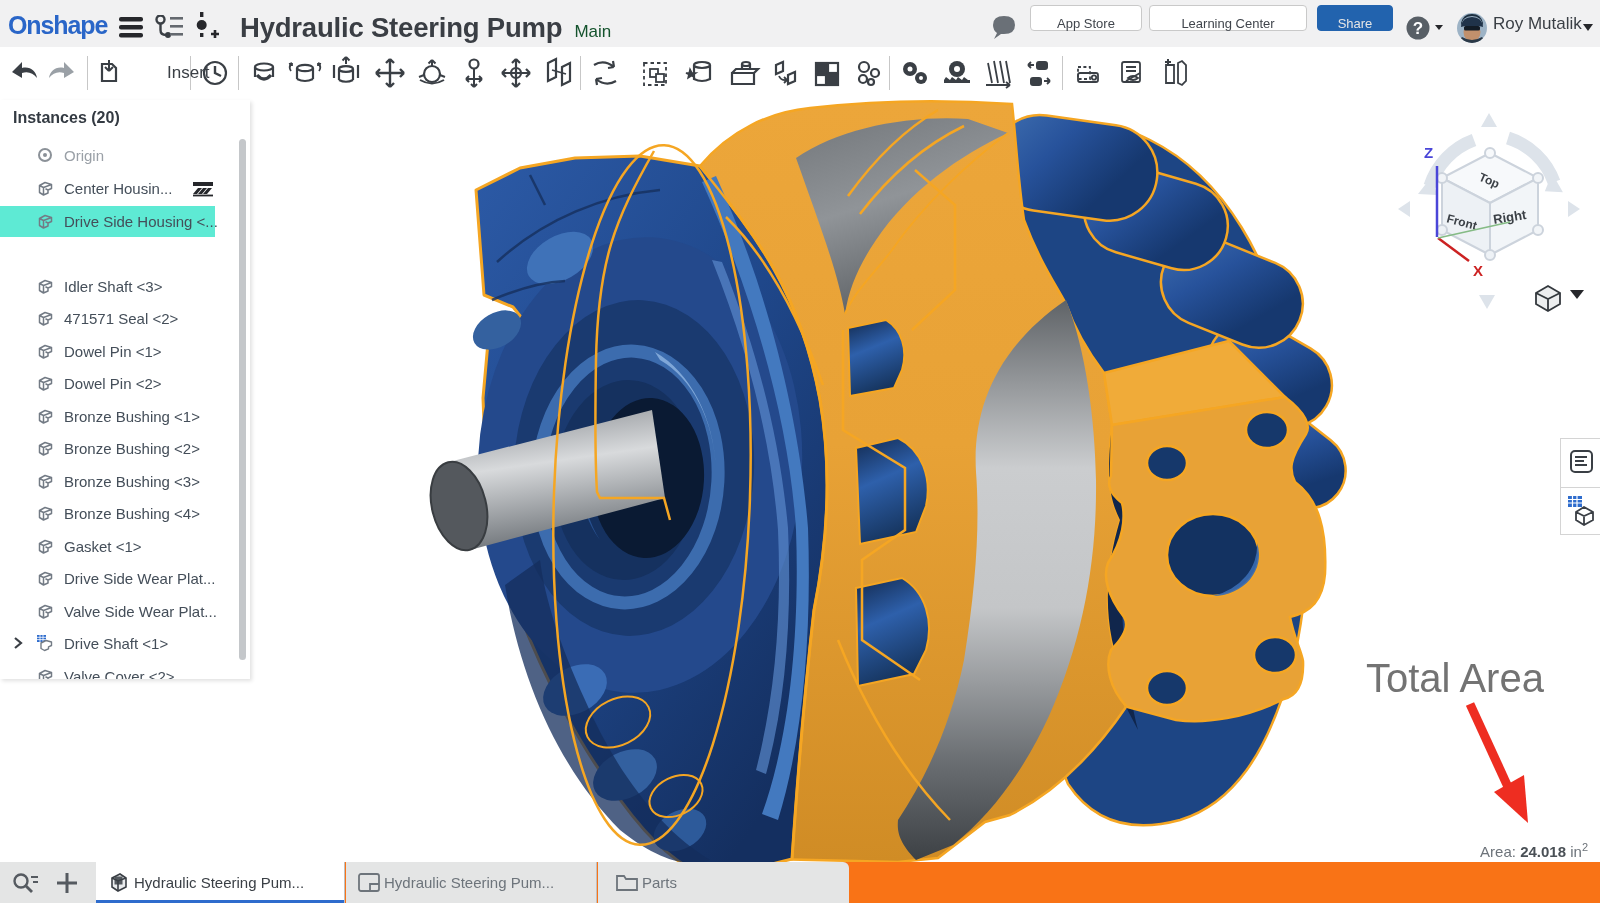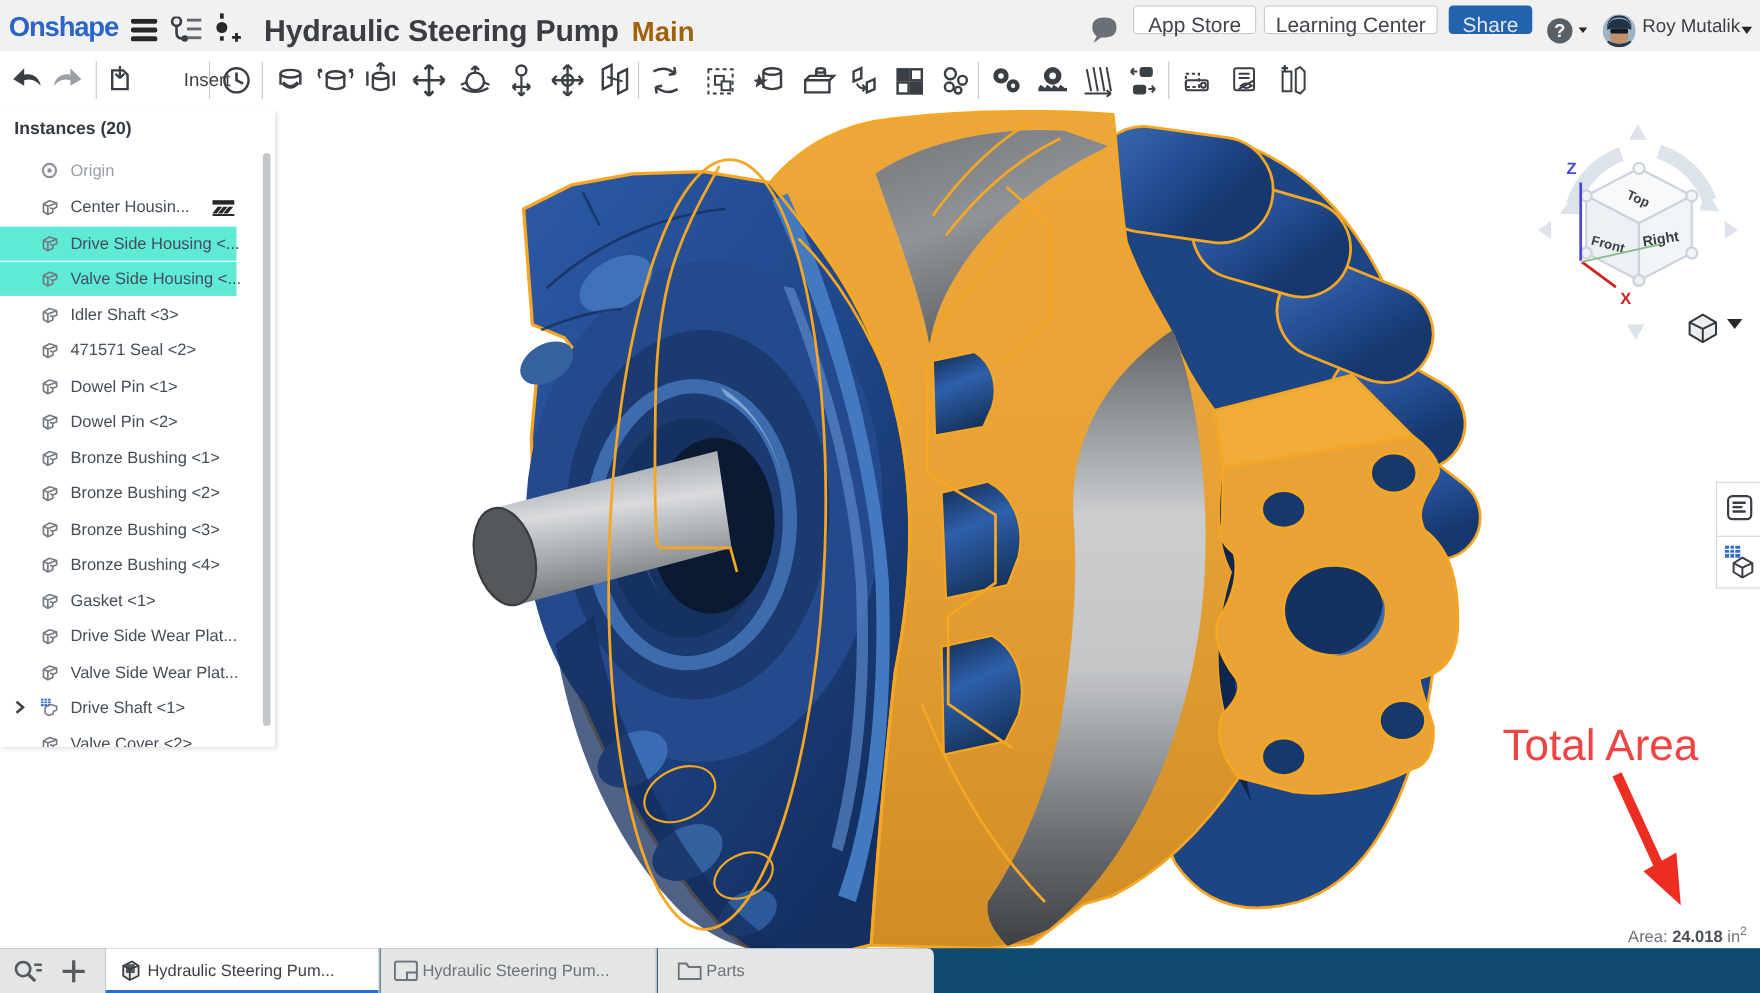--- a/index.html
+++ b/index.html
@@ -5,23 +5,23 @@
 * { margin:0; padding:0; box-sizing:border-box; }
 html,body { width:1600px; height:903px; overflow:hidden; background:#fff;
   font-family:"Liberation Sans", sans-serif; }
 #app { position:relative; width:1600px; height:903px; }
 
 
 #header { position:absolute; left:0; top:0; width:1600px; height:47px; background:#f1f1f2; }
 #logo { position:absolute; left:8px; top:11px; font-size:25px; font-weight:700; color:#2a66c8; letter-spacing:-1.1px; }
 .hicon { position:absolute; top:0; }
 #title { position:absolute; left:240px; top:12px; font-size:27.5px; font-weight:700; color:#3a3e44; letter-spacing:-0.2px;}
-#title span.main { font-size:25px; font-weight:700; color:#a16207; margin-left:12px; letter-spacing:0;}
+#title span.main { font-size:17px; font-weight:400; color:#14532d; margin-left:12px; letter-spacing:0;}
 .hbtn { position:absolute; top:5px; height:26px; background:#fff; border:1px solid #c9c9c9; border-radius:4px;
-  font-size:19px; color:#40454c; text-align:center; line-height:36px; font-weight:400;}
+  font-size:13px; color:#40454c; text-align:center; line-height:36px; font-weight:400;}
 #btn-appstore { left:1030px; width:112px; }
 #btn-learning { left:1149px; width:158px; }
 #btn-share { left:1317px; width:76px; background:#2263ae; border:1px solid #2263ae; color:#e5e5e5; }
 #username { position:absolute; left:1493px; top:14px; font-size:17px; color:#3a3f45; }
 
 
 #toolbar { position:absolute; left:0; top:47px; width:1600px; height:53px; background:#fff; }
 .tsep { position:absolute; top:9px; width:1px; height:34px; background:#c7c7c7; }
 #insert-label { position:absolute; left:126px; top:16px; font-size:17px; color:#3a3f45;margin-left:41px; }
 
@@ -30,36 +30,36 @@
   box-shadow:2px 2px 4px rgba(0,0,0,0.12); }
 #lpanel h3 { position:absolute; left:13px; top:9px; font-size:16px; font-weight:700; color:#333a42; }
 .row { position:absolute; left:0; width:215px; height:31px; font-size:15px; color:#444e59; }
 .row .txt { position:absolute; left:64px; top:7px; white-space:nowrap; }
 .row.sel { background:#5eead4; }
 .row.dim .txt { color:#9aa0a7; }
 .ricon { position:absolute; left:37px; top:7px; width:17px; height:17px; }
 #scrollbar { position:absolute; left:239px; top:39px; width:7px; height:521px; background:#c4c7ca; border-radius:4px;}
 
 
-#tabbar { position:absolute; left:0; top:862px; width:1600px; height:41px; background:#0c4a6e; }
+#tabbar { position:absolute; left:0; top:862px; width:1600px; height:41px; background:#f97316; }
 #tabbar .lefticons { position:absolute; left:0; top:0; width:96px; height:41px; background:#e4e5e5; }
 .tab { position:absolute; top:0; height:41px; font-size:15px; }
 .tab .lbl { position:absolute; left:38px; top:12px; white-space:nowrap; }
 #tab1 { left:96px; width:249px; background:#fff; color:#3a3f45; border-right:1px solid #c0c0c0;}
 #tab1:after { content:""; position:absolute; left:0; bottom:0; width:100%; height:3px; background:#2e6ccd; }
 #tab2 { left:346px; width:251px; background:#e4e5e5; color:#6d747b; border-right:1px solid #c0c0c0;}
 #tab3 { left:598px; width:251px; background:#e4e5e5; color:#6d747b; border-radius:0 6px 0 0;text-align:right;}
 
 
 #rbtns { position:absolute; left:1560px; top:438px; width:41px; height:97px; background:#fff;
   border:1px solid #d4d4d4; }
 #rbtns .div { position:absolute; left:0; top:48px; width:100%; height:1px; background:#d4d4d4; }
 
 
-#total-area { position:absolute; left:1366px; top:656px; font-size:40px; color:#ef4444; }
+#total-area { position:absolute; left:1366px; top:656px; font-size:40px; color:#737373; }
 #area-label { position:absolute; right:12px; top:841px; font-size:15px; color:#6d737a; }
 #area-label b { color:#4a5056; font-weight:700; }
 #area-underline { position:absolute; left:1516px; top:866px; width:74px; height:1px; background:#cfcfcf; }
 svg { position:absolute; }
 </style>
 </head>
 <body>
 <div id="app">
 
 <svg id="model" width="1600" height="903" viewBox="0 0 1600 903">
@@ -433,26 +433,20 @@
           <path d="M0 13 L5 7 L9 7 L4 13 Z M5 13 L10 7 L14 7 L9 13 Z M10 13 L15 7 L19 7 L14 13 Z" fill="#26272b"></path>
           <rect x="0" y="13.6" width="20" height="1.8" fill="#26272b"></rect>
         </svg>
       </div>
   <div class="row sel" style="top:106px">
         <svg class="ricon" viewBox="0 0 17 17">
           <path d="M2.5 5.5 L8 2.5 L14.5 4.5 L14.5 8.5 L11 10 L11 13 L6.5 15 L2.5 12.5 Z M2.5 5.5 L6.5 7.5 L6.5 15 M6.5 7.5 L14.5 4.5 M11 10 L8.5 8.8" fill="none" stroke="#737b85" stroke-width="1.5" stroke-linejoin="round"></path>
         </svg>
         <span class="txt">Drive Side Housing &lt;...</span>
       </div>
-  <div class="row sel" style="top:138px">
-        <svg class="ricon" viewBox="0 0 17 17">
-          <path d="M2.5 5.5 L8 2.5 L14.5 4.5 L14.5 8.5 L11 10 L11 13 L6.5 15 L2.5 12.5 Z M2.5 5.5 L6.5 7.5 L6.5 15 M6.5 7.5 L14.5 4.5 M11 10 L8.5 8.8" fill="none" stroke="#737b85" stroke-width="1.5" stroke-linejoin="round"></path>
-        </svg>
-        <span class="txt">Valve Side Housing &lt;...</span>
-      </div>
   <div class="row" style="top:171px">
         <svg class="ricon" viewBox="0 0 17 17">
           <path d="M2.5 5.5 L8 2.5 L14.5 4.5 L14.5 8.5 L11 10 L11 13 L6.5 15 L2.5 12.5 Z M2.5 5.5 L6.5 7.5 L6.5 15 M6.5 7.5 L14.5 4.5 M11 10 L8.5 8.8" fill="none" stroke="#737b85" stroke-width="1.5" stroke-linejoin="round"></path>
         </svg>
         <span class="txt">Idler Shaft &lt;3&gt;</span>
       </div>
   <div class="row" style="top:203px">
         <svg class="ricon" viewBox="0 0 17 17">
           <path d="M2.5 5.5 L8 2.5 L14.5 4.5 L14.5 8.5 L11 10 L11 13 L6.5 15 L2.5 12.5 Z M2.5 5.5 L6.5 7.5 L6.5 15 M6.5 7.5 L14.5 4.5 M11 10 L8.5 8.8" fill="none" stroke="#737b85" stroke-width="1.5" stroke-linejoin="round"></path>
         </svg>

